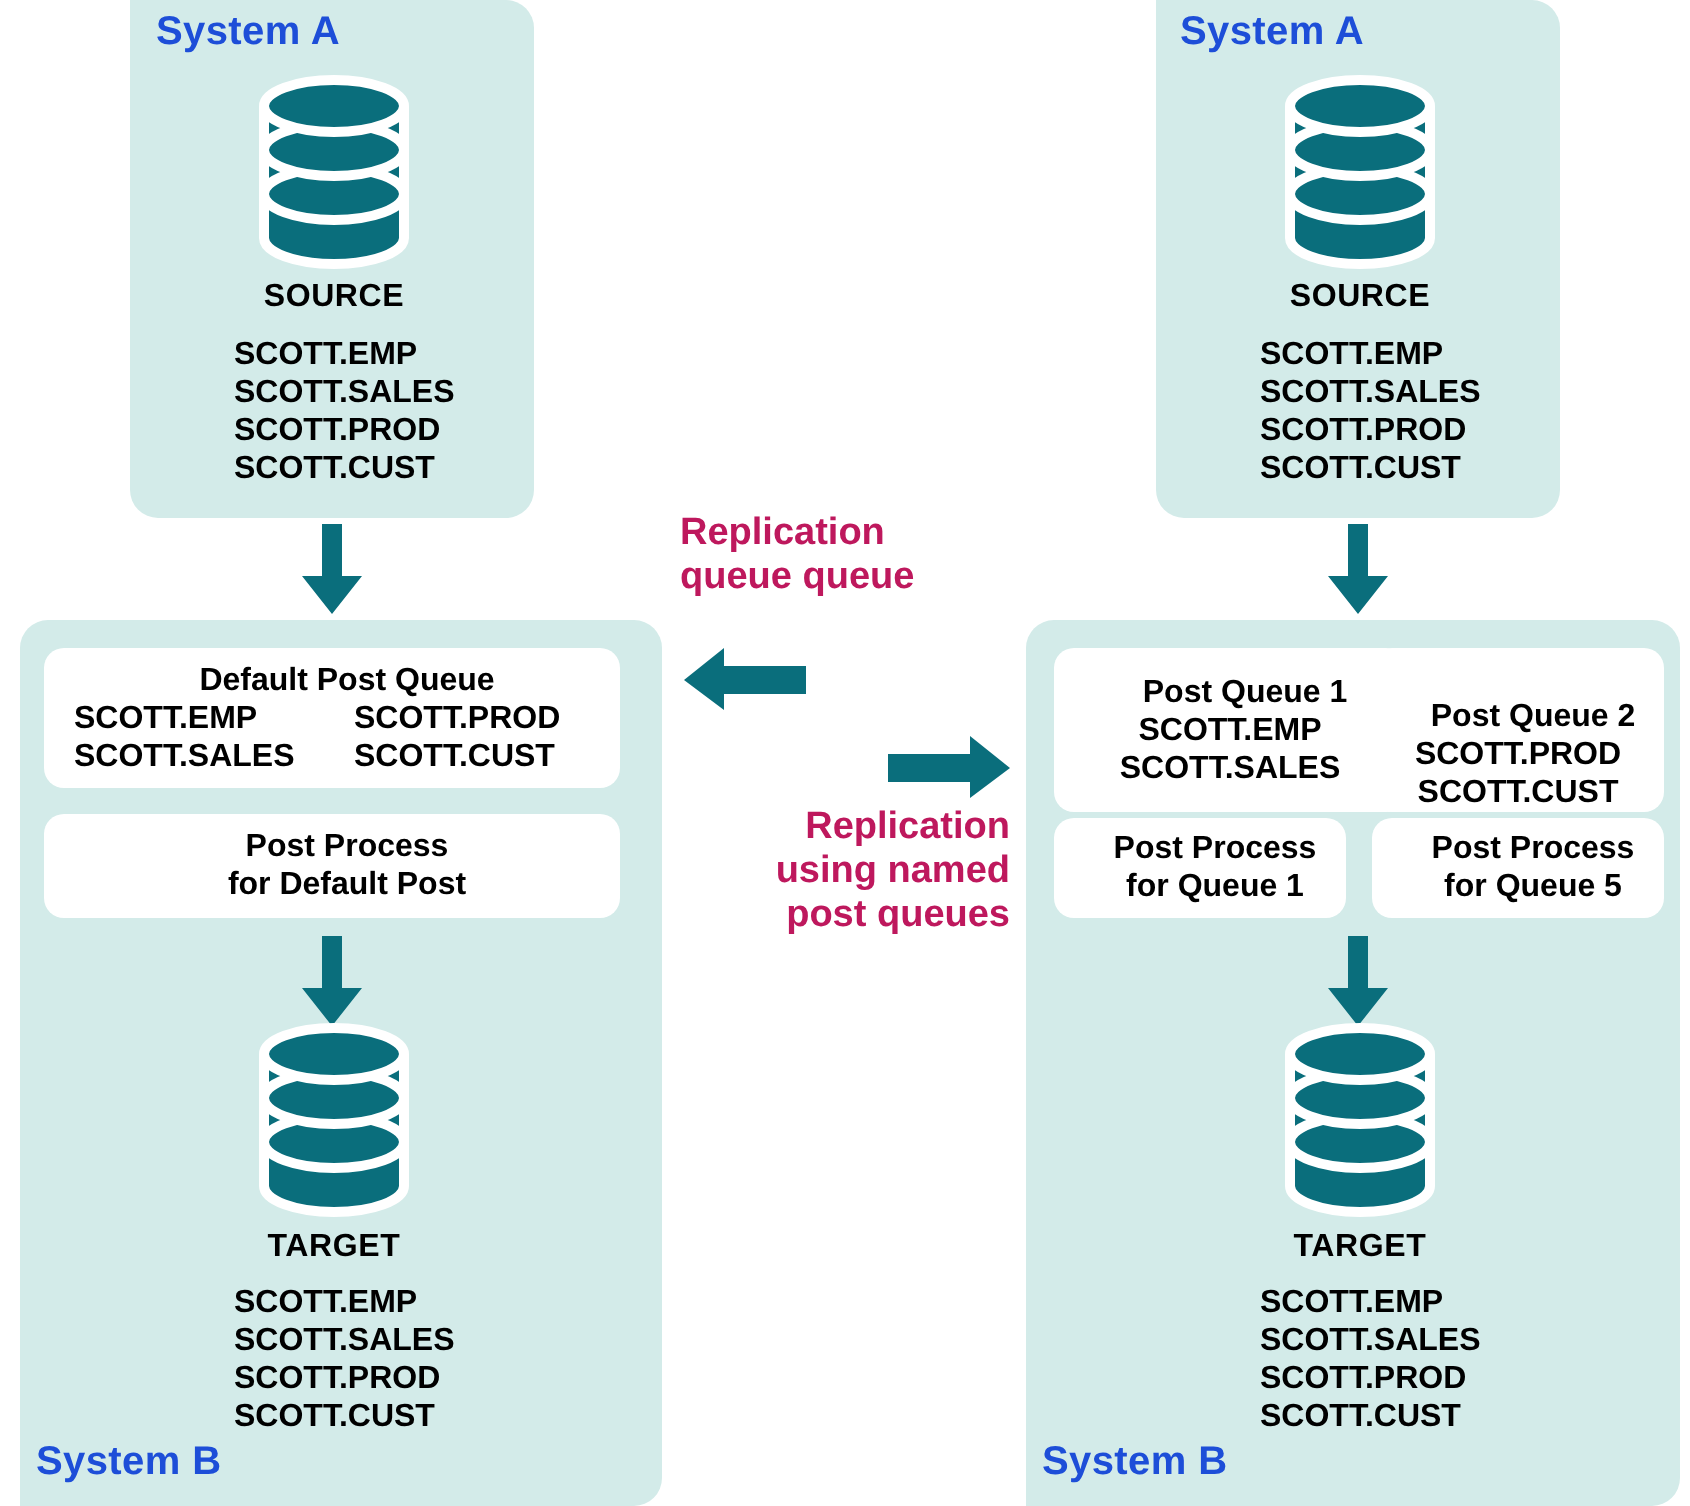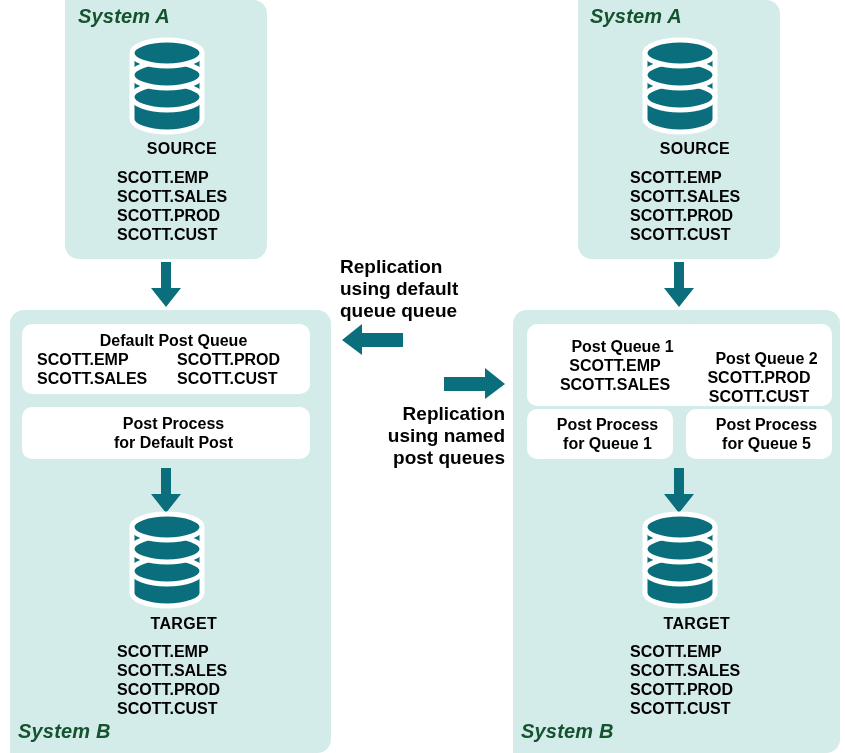--- a/index.html
+++ b/index.html
@@ -17,34 +17,33 @@
     background: #ffffff;
     overflow: hidden;
   }
   .panel {
     position: absolute;
     background: #d3ebe9;
     border-radius: 14px;
   }
   .panel-label {
     position: absolute;
-    color: #14532d;
+    color: #1d4ed8;
     font-weight: bold;
     font-size: 20px;
     letter-spacing: 0.2px;
     white-space: nowrap;
-    font-style: italic;
   }
   .caption {
     position: absolute;
     color: #000000;
     font-weight: bold;
     font-size: 16px;
     letter-spacing: 0.3px;
-    text-align: right;
+    text-align: center;
     white-space: nowrap;
   }
   .table-list {
     position: absolute;
     color: #000000;
     font-weight: bold;
     font-size: 16px;
     line-height: 19px;
     white-space: nowrap;
   }
@@ -83,21 +82,21 @@
     display: flex;
     flex-direction: row;
     gap: 18px;
   }
   .wb-col {
     display: flex;
     flex-direction: column;
   }
   .center-label {
     position: absolute;
-    color: #000000;
+    color: #be185d;
     font-weight: bold;
     font-size: 19px;
     line-height: 22px;
     white-space: nowrap;
   }
   .tl { text-align: left; }
   .tr { text-align: right; }
 </style>
 </head>
 <body>
@@ -178,21 +177,20 @@
   <div class="table-list" style="left:117px; top:642px;">
     <div>SCOTT.EMP</div>
     <div>SCOTT.SALES</div>
     <div>SCOTT.PROD</div>
     <div>SCOTT.CUST</div>
   </div>
   <div class="panel-label" style="left:18px; top:720px;">System B</div>
 
   <div class="center-label tl" style="left:340px; top:256px;">
     <div>Replication</div>
-    <div>using default</div>
     <div>queue queue</div>
   </div>
 
   <div class="arrow" style="left:342px; top:324px; width:62px; height:32px;">
     <svg width="62" height="32" viewBox="0 0 62 32">
       <polygon points="0,16 20,0 20,9 61,9 61,23 20,23 20,31" fill="#0a6e7c"></polygon>
     </svg>
   </div>
 
   <div class="arrow" style="left:443px; top:368px; width:62px; height:32px;">

